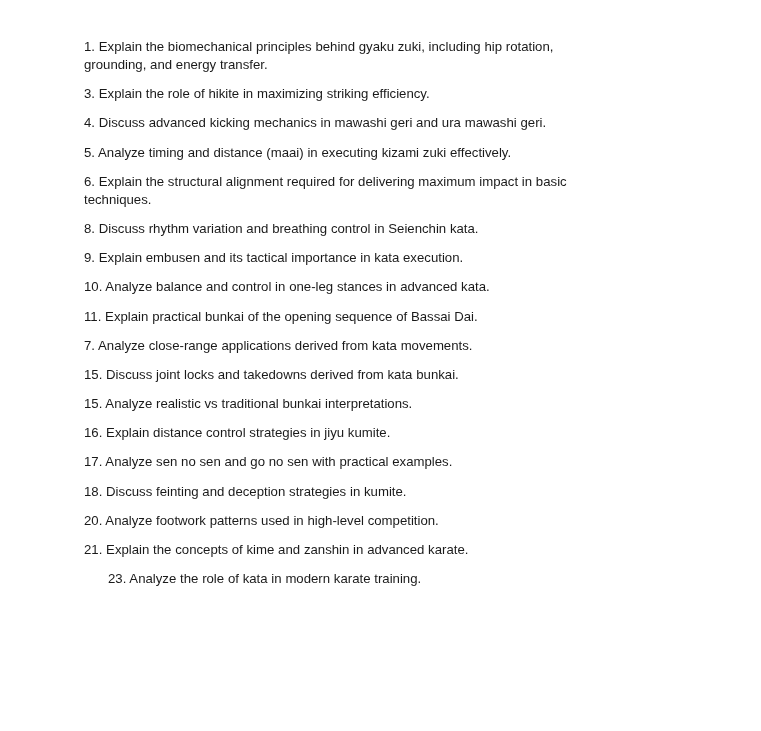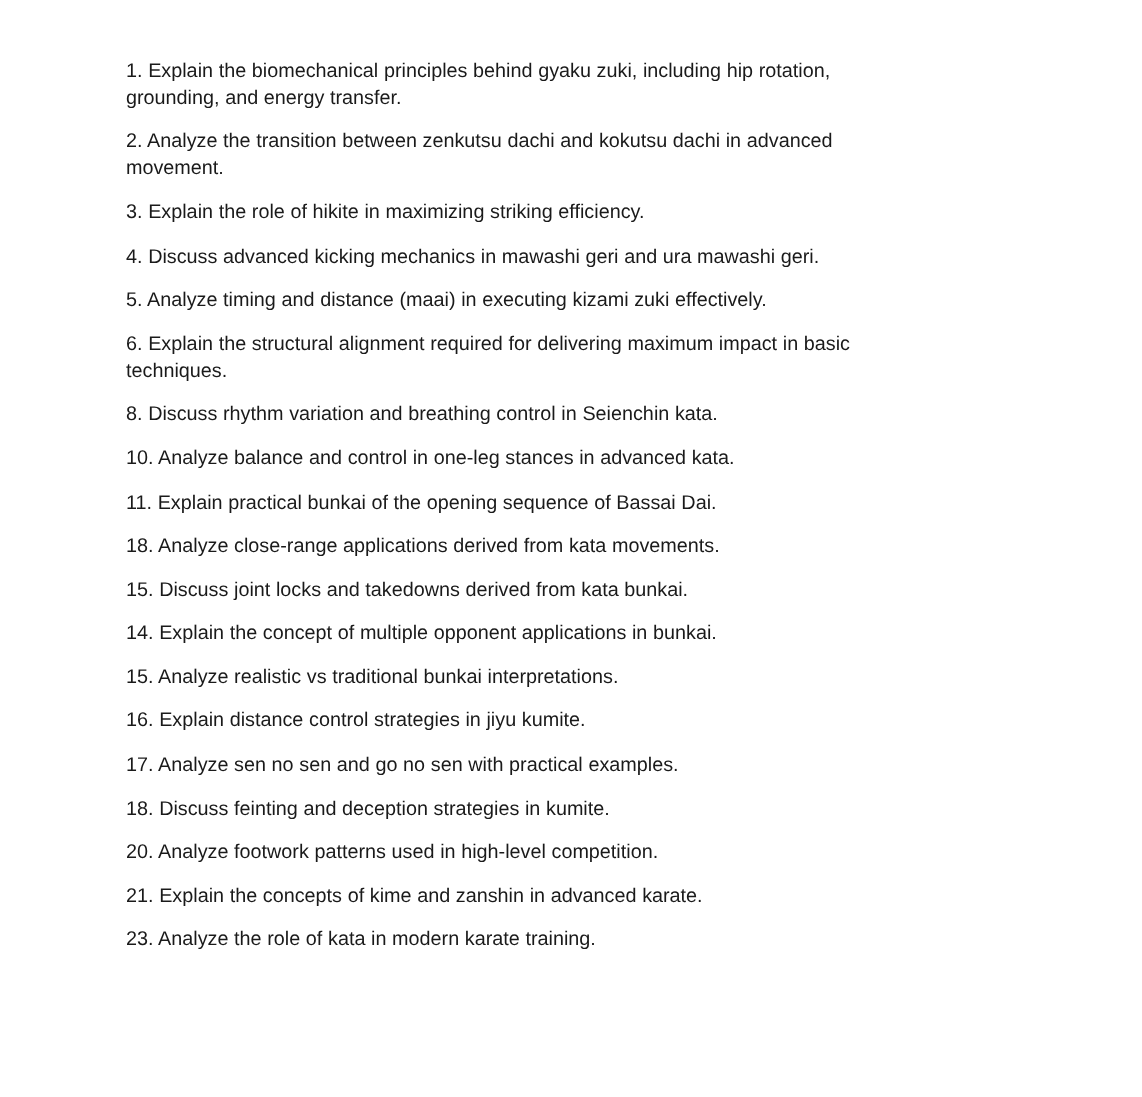--- a/index.html
+++ b/index.html
@@ -32,39 +32,39 @@
     font-size: 13.2px;
     line-height: 18px;
     color: #1a1a1a;
     margin: 0 0 11.2px 0;
     text-align: left;
     max-width: 575px;
     word-spacing: 0.1px;
   }
   .qitem:last-child {
     margin-bottom: 0;
+    margin-left: 24px;
   }
 </style>
 </head>
 <body>
 
 <div class="page">
   <ol class="qlist" id="question-list">
       <li class="qitem">1. Explain the biomechanical principles behind gyaku zuki, including hip rotation, grounding, and energy transfer.</li>
-      <li class="qitem">2. Analyze the transition between zenkutsu dachi and kokutsu dachi in advanced movement.</li>
       <li class="qitem">3. Explain the role of hikite in maximizing striking efficiency.</li>
       <li class="qitem">4. Discuss advanced kicking mechanics in mawashi geri and ura mawashi geri.</li>
       <li class="qitem">5. Analyze timing and distance (maai) in executing kizami zuki effectively.</li>
       <li class="qitem">6. Explain the structural alignment required for delivering maximum impact in basic techniques.</li>
       <li class="qitem">8. Discuss rhythm variation and breathing control in Seienchin kata.</li>
+      <li class="qitem">9. Explain embusen and its tactical importance in kata execution.</li>
       <li class="qitem">10. Analyze balance and control in one-leg stances in advanced kata.</li>
       <li class="qitem">11. Explain practical bunkai of the opening sequence of Bassai Dai.</li>
-      <li class="qitem">18. Analyze close-range applications derived from kata movements.</li>
+      <li class="qitem">7. Analyze close-range applications derived from kata movements.</li>
       <li class="qitem">15. Discuss joint locks and takedowns derived from kata bunkai.</li>
-      <li class="qitem">14. Explain the concept of multiple opponent applications in bunkai.</li>
       <li class="qitem">15. Analyze realistic vs traditional bunkai interpretations.</li>
       <li class="qitem">16. Explain distance control strategies in jiyu kumite.</li>
       <li class="qitem">17. Analyze sen no sen and go no sen with practical examples.</li>
       <li class="qitem">18. Discuss feinting and deception strategies in kumite.</li>
       <li class="qitem">20. Analyze footwork patterns used in high-level competition.</li>
       <li class="qitem">21. Explain the concepts of kime and zanshin in advanced karate.</li>
       <li class="qitem">23. Analyze the role of kata in modern karate training.</li>
     </ol>
 </div>
 

